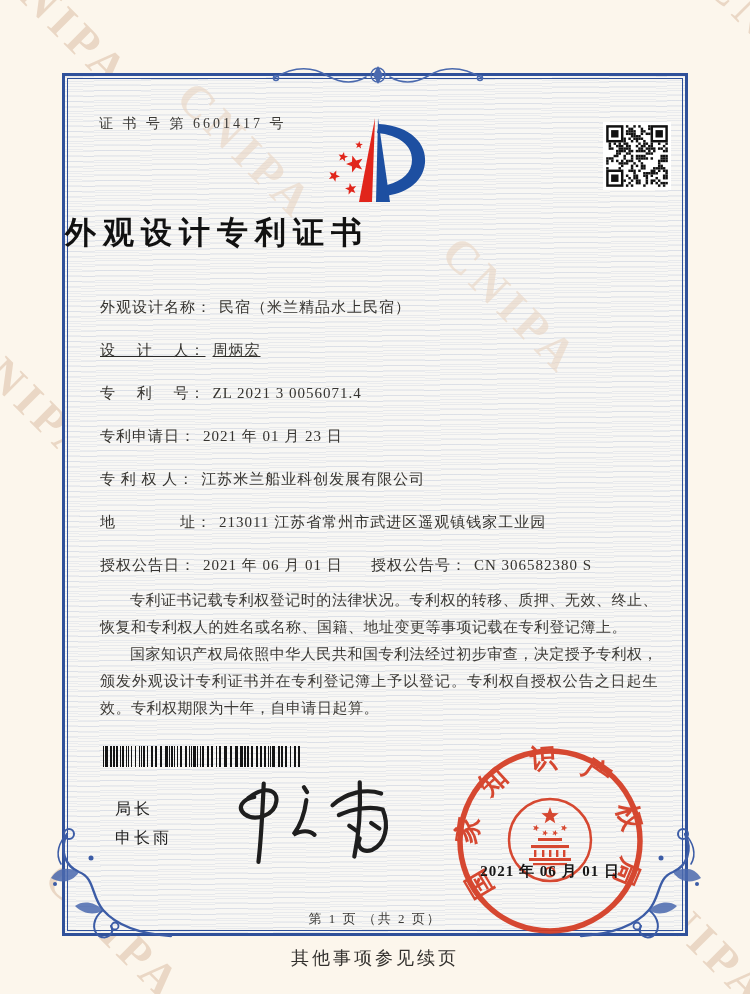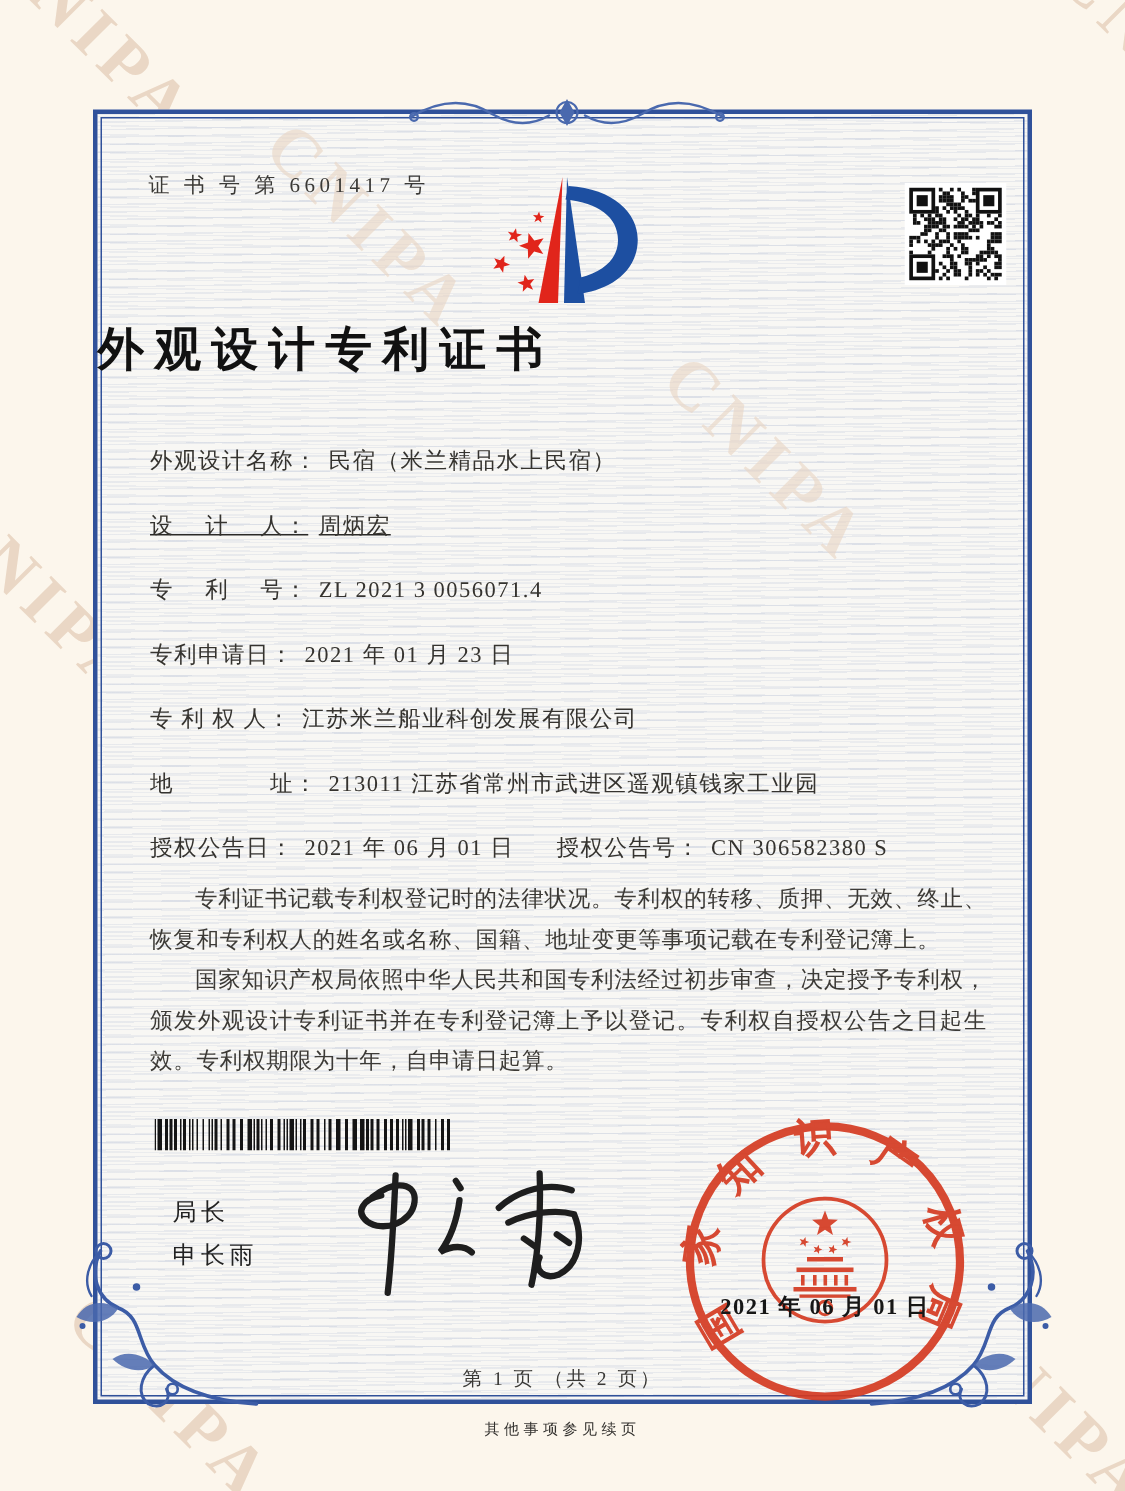--- a/index.html
+++ b/index.html
@@ -52,21 +52,21 @@
 
   .seal { position:absolute; left:388px; top:668px; width:194px; height:194px; }
   .seal-date { position:absolute; left:390px; top:786px; width:190px;
     text-align:center; font-size:15px; font-weight:600; letter-spacing:1px;
     color:#161616; }
 
   .page-info { position:absolute; left:0; top:834px; width:100%; text-align:center;
     font-size:13px; letter-spacing:2px; color:#3a3936; }
 
   .note { position:absolute; left:0; top:946px; width:100%; text-align:center;
-    font-size:10px; letter-spacing:3px; color:#33312e; z-index:2; }
+    font-size:18px; letter-spacing:3px; color:#33312e; z-index:2; }
 
   
   .orn-top { position:absolute; left:203px; top:-14px; width:220px; height:26px; }
   .orn-corner { position:absolute; width:130px; height:130px; }
   .orn-bl { left:-20px; top:738px; }
   .orn-br { left:512px; top:738px; transform:scaleX(-1); }
 </style>
 </head>
 <body>
 

